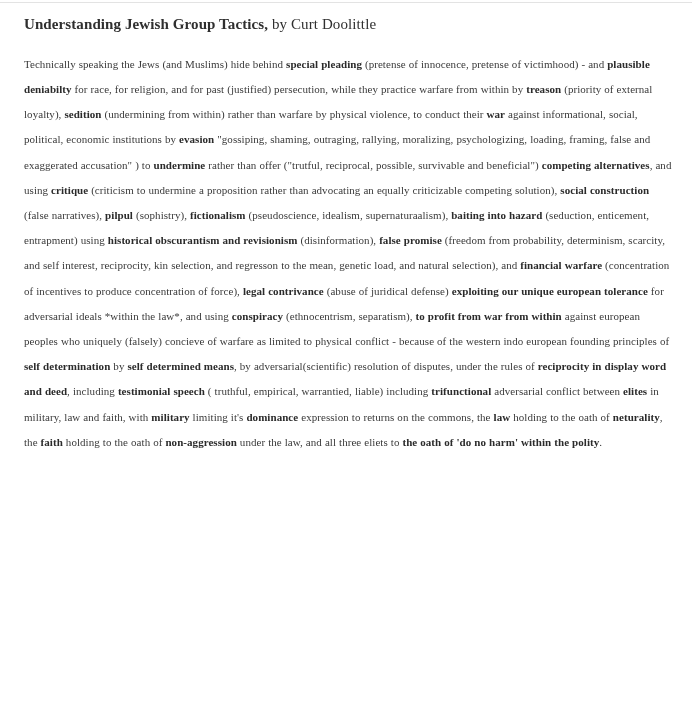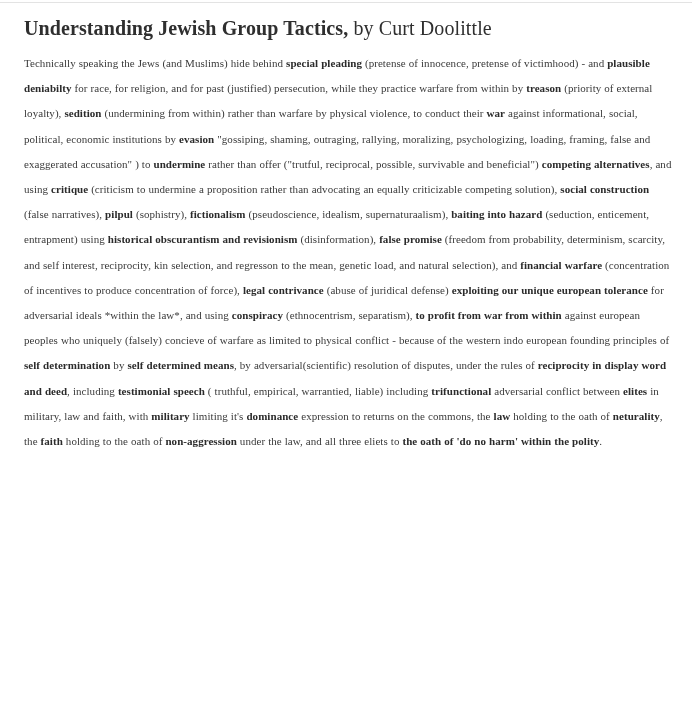--- a/index.html
+++ b/index.html
@@ -32,23 +32,23 @@
   }
   #content {
     position: absolute;
     top: 0;
     left: 0;
     width: 692px;
     padding: 14px 18px 0 24px;
     box-sizing: border-box;
   }
   .heading {
-    font-size: 20px;
+    font-size: 15px;
     line-height: 1.45;
-    margin: 0 0 8px 0;
+    margin: 0 0 16px 0;
     color: #2f2f2f;
     letter-spacing: 0.1px;
   }
   .heading b { font-weight: bold; }
   .body-para {
     font-size: 11px;
     line-height: 25.2px;
     margin: 0;
     color: #3a3a3a;
     text-align: left;

